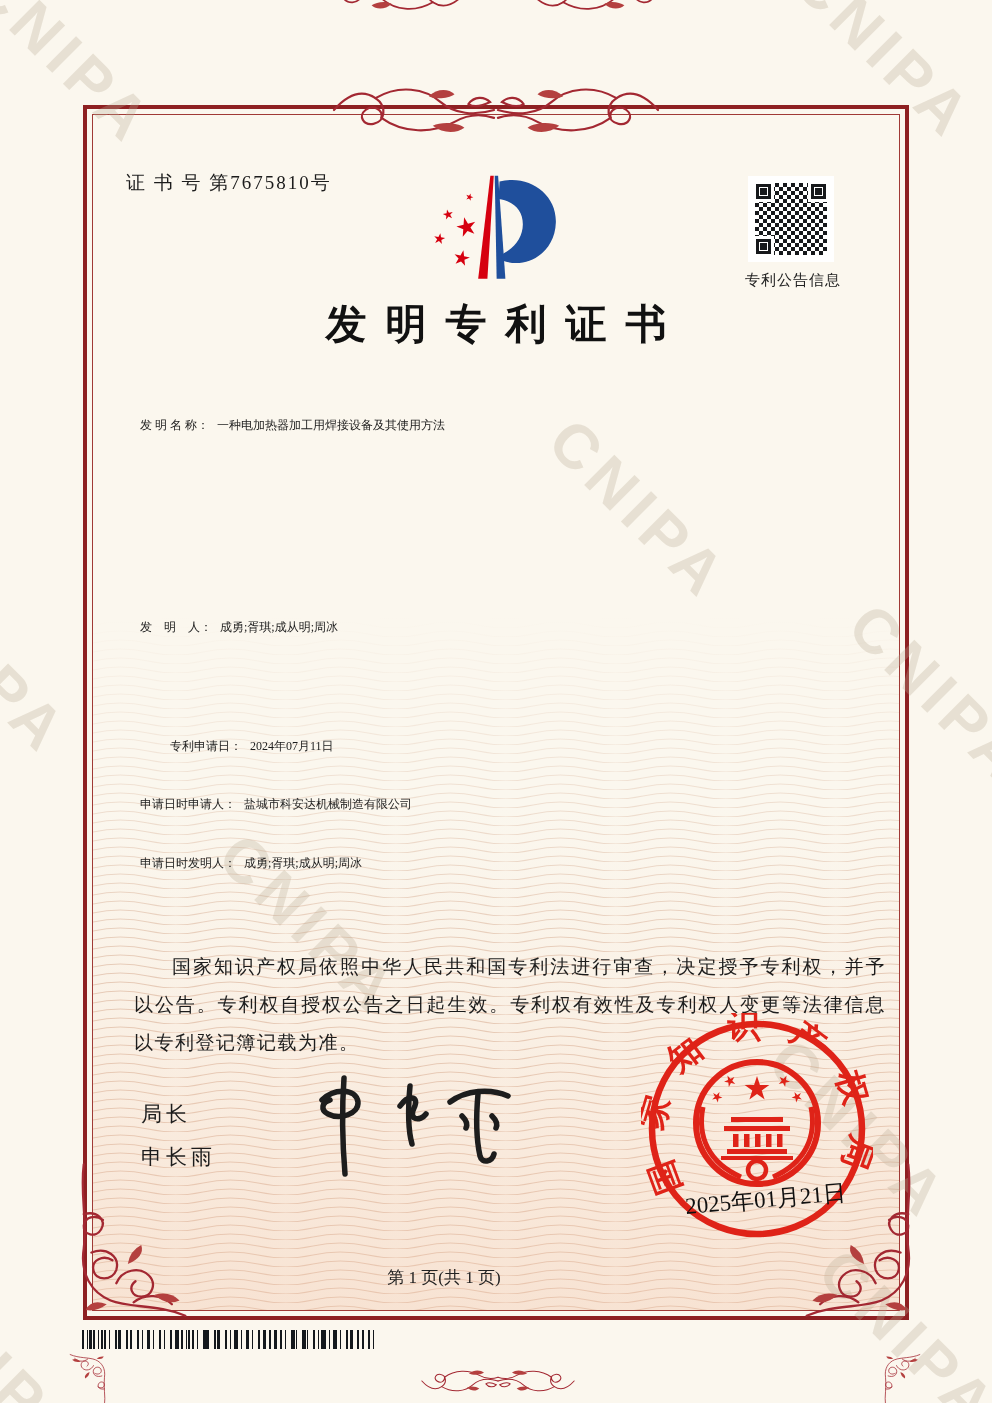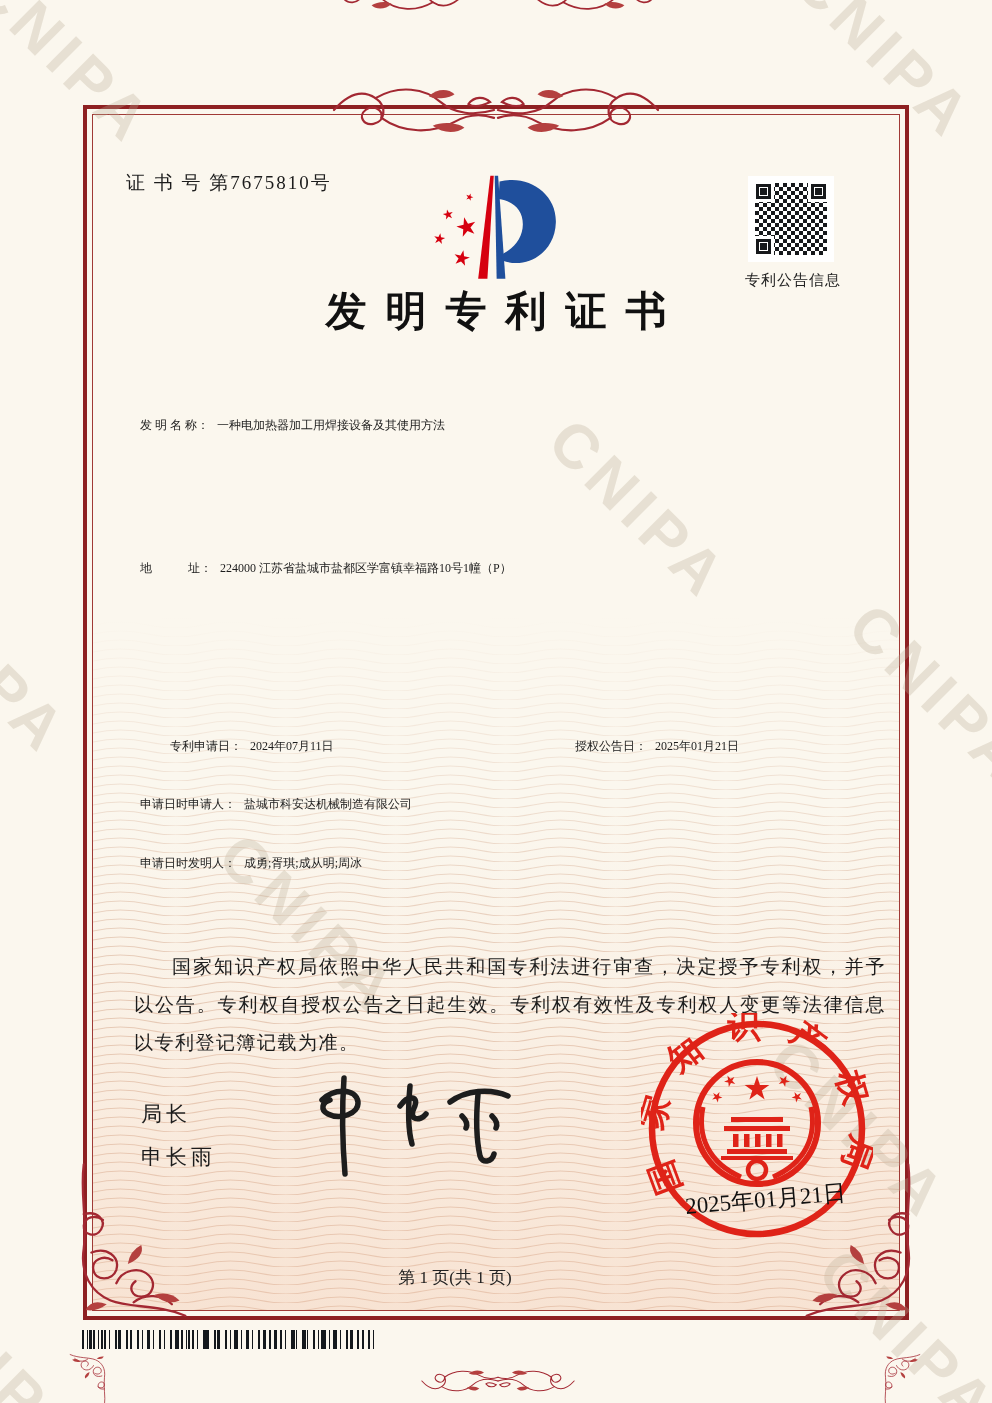--- a/index.html
+++ b/index.html
@@ -44,21 +44,21 @@
   .qr{position:absolute; inset:7px;
       background:repeating-conic-gradient(#16181b 0% 25%, transparent 0% 50%);
       background-size:8px 8px;}
   .qr-find{position:absolute; width:21px; height:21px; background:#fff;
       display:flex; align-items:center; justify-content:center;}
   .qr-find::before{content:""; width:15px; height:15px; border:3px solid #16181b; box-sizing:border-box;}
   .qr-find::after{content:""; position:absolute; width:7px; height:7px; background:#16181b;}
   .qr-tl{left:5px; top:5px;} .qr-tr{right:5px; top:5px;} .qr-bl{left:5px; bottom:5px;}
   .qr-caption{position:absolute; left:731px; top:271px; width:124px; text-align:center;
       font-size:15px; letter-spacing:1px; color:#222;}
-  .doc-title{position:absolute; left:0; top:284px; width:100%; text-align:center;
+  .doc-title{position:absolute; left:0; top:297px; width:100%; text-align:center;
       font-size:41px; font-weight:bold; letter-spacing:19px; text-indent:19px; color:#111;}
   .row{position:absolute; left:140px; width:740px; font-size:12px; white-space:nowrap;}
   .row .lbl{color:#1c1c1c;}
   .row .val{margin-left:8px;}
   .pair-r{position:absolute; left:405px; top:0;}
   .r1{top:417px;} .r2{top:495px;} .r3{top:560px;} .r4{top:619px;}
   .r5{top:679px;} .r6{top:738px;margin-left:30px;} .r7{top:796px;} .r8{top:855px;}
   .statement{
     position:absolute; left:134px; top:948px; width:752px;
     font-size:19px; line-height:38px; letter-spacing:1.5px;
@@ -66,21 +66,21 @@
   }
   .officer-title{position:absolute; left:141px; top:1100px; font-size:21px; letter-spacing:4px;}
   .officer-name{position:absolute; left:141px; top:1143px; font-size:21px; letter-spacing:4px;}
   .sig{position:absolute; left:282px; top:1072px; width:250px; height:110px;}
   .seal{position:absolute; left:641px; top:1013px; width:232px; height:232px; z-index:5;}
   .seal-date{
     position:absolute; left:663px; top:1184px; width:205px; text-align:center;
     font-size:23px; color:#101010; transform:rotate(-5deg); z-index:6;
     font-family:"Liberation Serif","DejaVu Serif",serif;
   }
-  .footer-page{position:absolute; left:15px; top:1266px; width:848px; text-align:center;
+  .footer-page{position:absolute; left:4px; top:1266px; width:848px; text-align:center;
       font-size:17px; color:#222;padding-left:16px;}
   .barcode{
     position:absolute; left:82px; top:1330px; width:296px; height:19px; z-index:4;
     background:
       repeating-linear-gradient(90deg,#14181c 0 2px,transparent 2px 5px,#14181c 5px 6px,transparent 6px 11px),
       repeating-linear-gradient(90deg,transparent 0 7px,#14181c 7px 10px,transparent 10px 19px,#14181c 19px 21px,transparent 21px 29px);
   }
 </style>
 </head>
 <body>
@@ -195,28 +195,25 @@
       <div class="qr-find qr-tr"></div>
       <div class="qr-find qr-bl"></div>
     </div>
     <div class="qr-caption">专利公告信息</div>
 
     <div class="doc-title">发明专利证书</div>
 
     <div class="row r1">
       <span class="lbl">发 明 名 称：</span><span class="val">一种电加热器加工用焊接设备及其使用方法</span>
     </div>
-    <div class="row r3">
-      <span class="lbl">地　　　址：</span><span class="val">224000 江苏省盐城市盐都区学富镇幸福路10号1幢（P）</span>
+    <div class="row r4">
+      <span class="lbl">发　明　人：</span><span class="val">成勇;胥琪;成从明;周冰</span>
     </div>
     <div class="row r6">
       <span class="lbl">专利申请日：</span><span class="val">2024年07月11日</span>
-      <span class="pair-r">
-        <span class="lbl">授权公告日：</span><span class="val">2025年01月21日</span>
-      </span>
     </div>
     <div class="row r7">
       <span class="lbl">申请日时申请人：</span><span class="val">盐城市科安达机械制造有限公司</span>
     </div>
     <div class="row r8">
       <span class="lbl">申请日时发明人：</span><span class="val">成勇;胥琪;成从明;周冰</span>
     </div>
 
     <div class="statement">国家知识产权局依照中华人民共和国专利法进行审查，决定授予专利权，并予以公告。专利权自授权公告之日起生效。专利权有效性及专利权人变更等法律信息以专利登记簿记载为准。</div>
 

